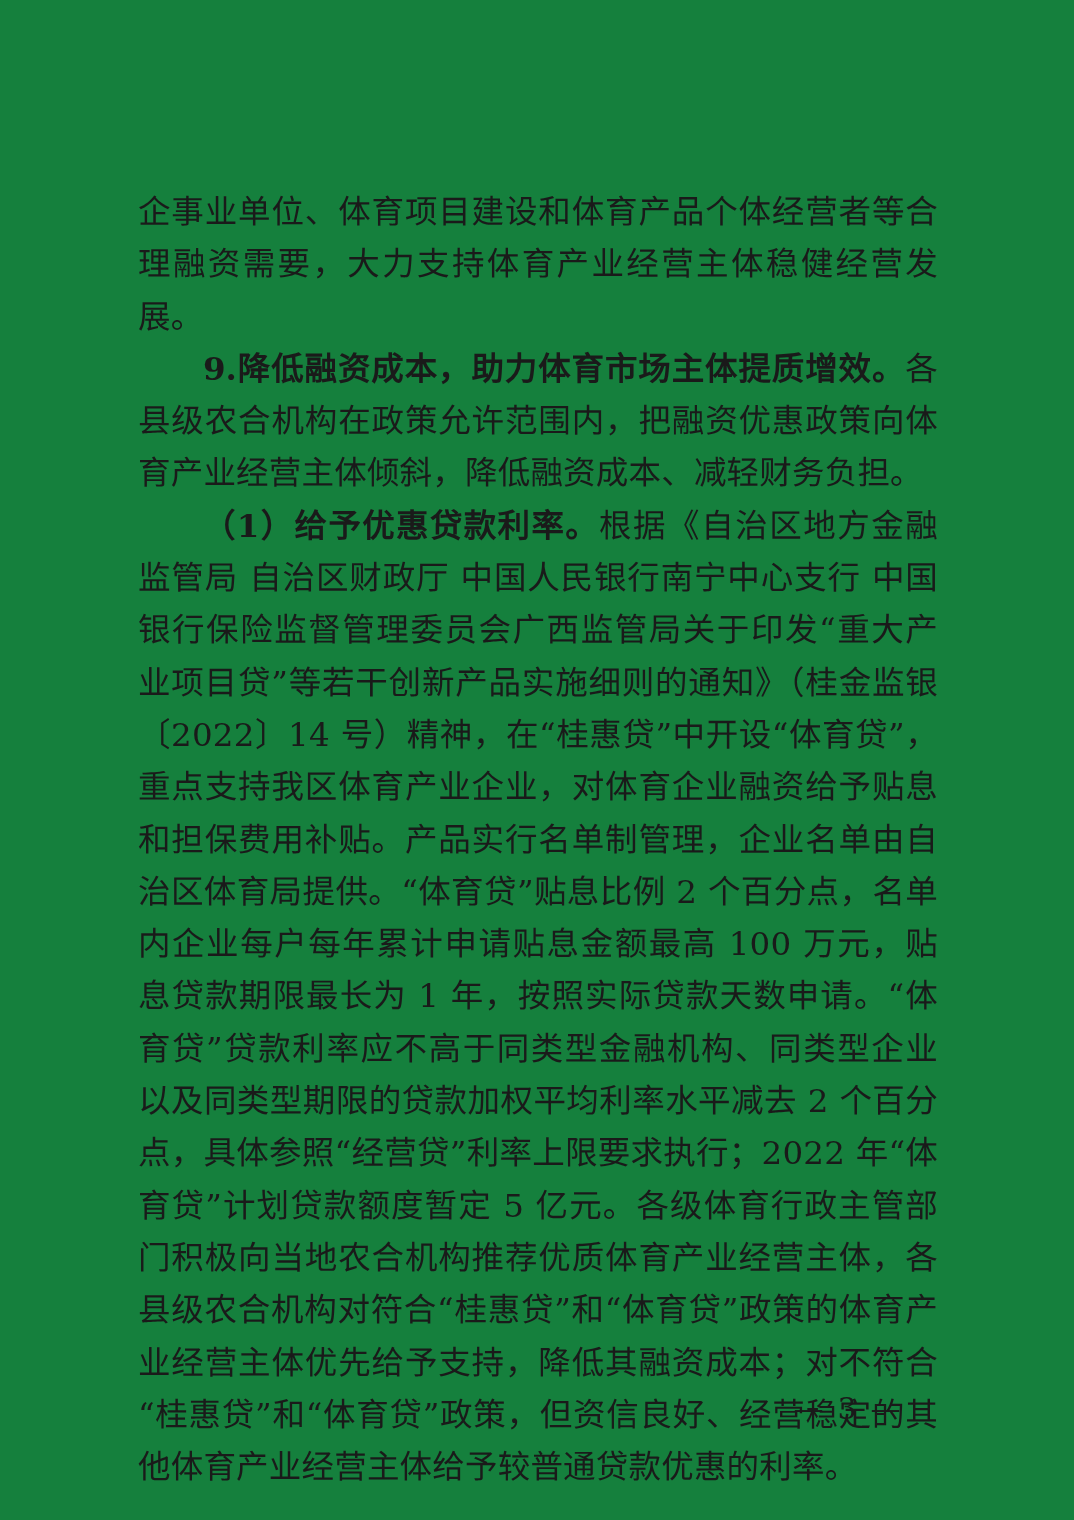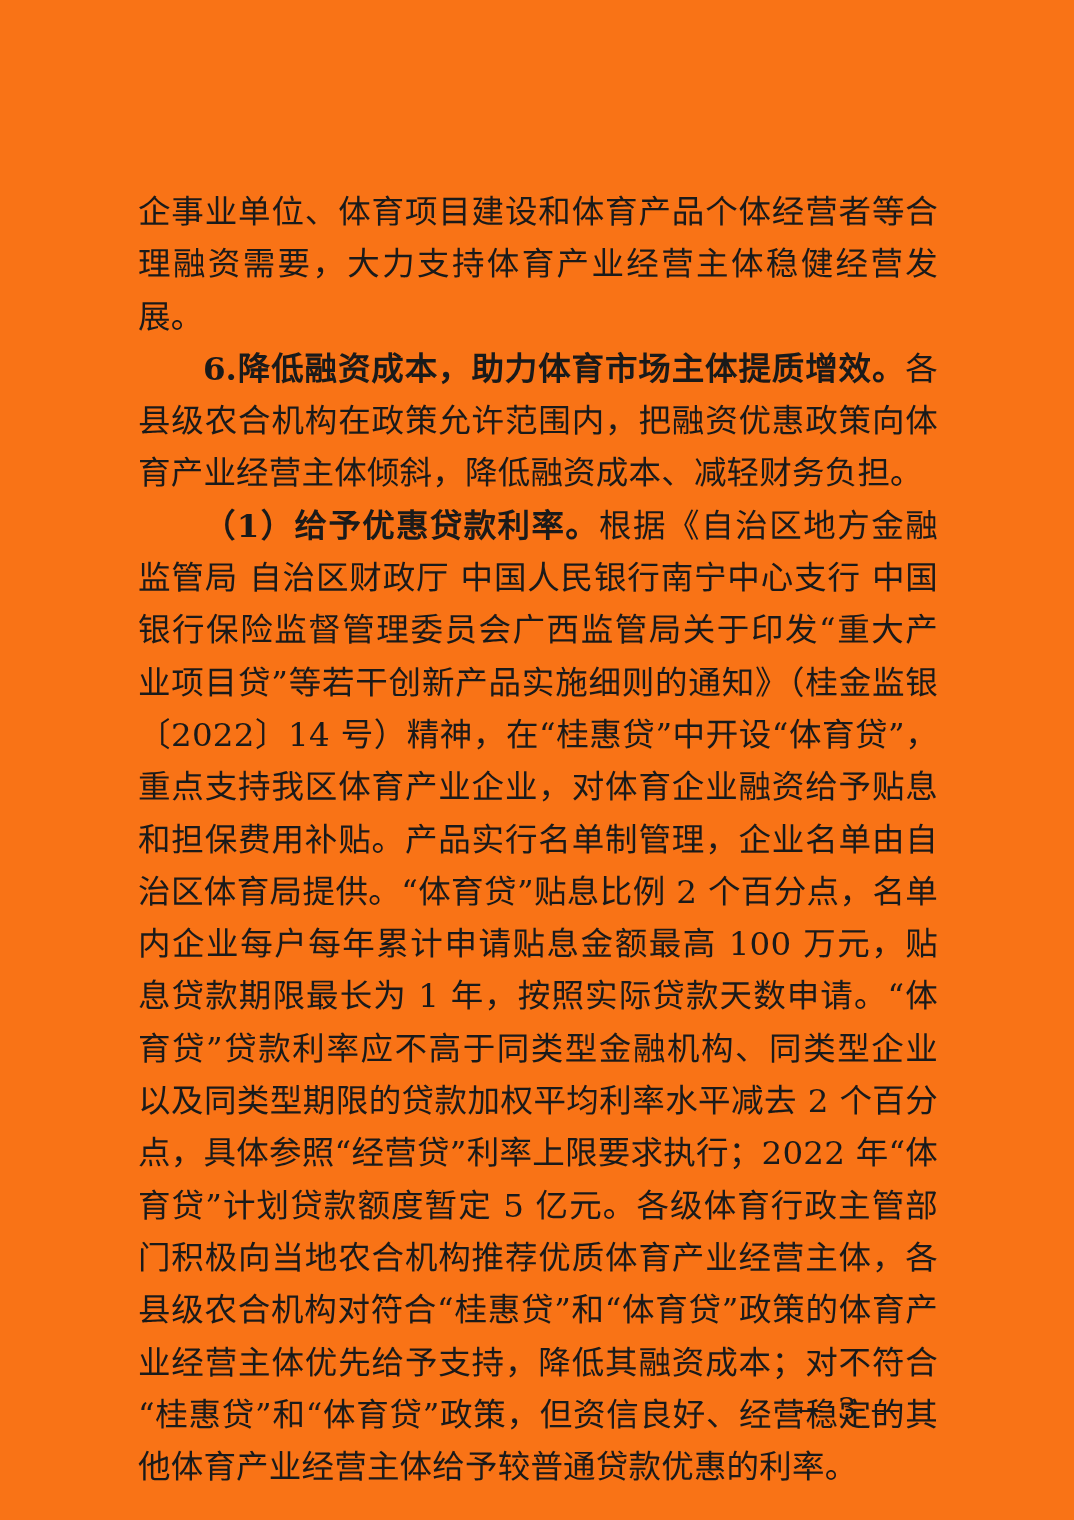--- a/index.html
+++ b/index.html
@@ -6,21 +6,21 @@
   html, body {
     margin: 0;
     padding: 0;
     background: #ffffff;
   }
 
   .page {
     position: relative;
     width: 1074px;
     height: 1520px;
-    background: #f97316;
+    background: #15803d;
     margin: 0 auto;
     overflow: hidden;
     font-family: "DejaVu Serif", "Liberation Serif", serif;
     color: #1a1a1a;
   }
 
   .content {
     position: absolute;
     left: 138px;
     top: 186px;
@@ -83,21 +83,21 @@
 
 <div class="page">
 
   <div class="content">
 
     <p class="para">
       <span>企事业单位、体育项目建设和体育产品个体经营者等合理融资需要，大力支持体育产业经营主体稳健经营发展。</span>
     </p>
 
     <p class="para indent">
-      <span class="runin">6.降低融资成本，助力体育市场主体提质增效。</span><span>各县级农合机构在政策允许范围内，把融资优惠政策向体育产业经营主体倾斜，降低融资成本、减轻财务负担。</span>
+      <span class="runin">9.降低融资成本，助力体育市场主体提质增效。</span><span>各县级农合机构在政策允许范围内，把融资优惠政策向体育产业经营主体倾斜，降低融资成本、减轻财务负担。</span>
     </p>
 
     <p class="para indent">
       <span class="runin">（1）给予优惠贷款利率。</span><span>根据《自治区地方金融监管局 自治区财政厅 中国人民银行南宁中心支行 中国银行保险监督管理委员会广西监管局关于印发“重大产业项目贷”等若干创新产品实施细则的通知》（桂金监银〔2022〕14 号）精神，在“桂惠贷”中开设“体育贷”，重点支持我区体育产业企业，对体育企业融资给予贴息和担保费用补贴。产品实行名单制管理，企业名单由自治区体育局提供。“体育贷”贴息比例 2 个百分点，名单内企业每户每年累计申请贴息金额最高 100 万元，贴息贷款期限最长为 1 年，按照实际贷款天数申请。“体育贷”贷款利率应不高于同类型金融机构、同类型企业以及同类型期限的贷款加权平均利率水平减去 2 个百分点，具体参照“经营贷”利率上限要求执行；2022 年“体育贷”计划贷款额度暂定 5 亿元。各级体育行政主管部门积极向当地农合机构推荐优质体育产业经营主体，各县级农合机构对符合“桂惠贷”和“体育贷”政策的体育产业经营主体优先给予支持，降低其融资成本；对不符合“桂惠贷”和“体育贷”政策，但资信良好、经营稳定的其他体育产业经营主体给予较普通贷款优惠的利率。</span>
     </p>
 
   </div>
 
   <div class="footer">
     <span class="footer-inner">

